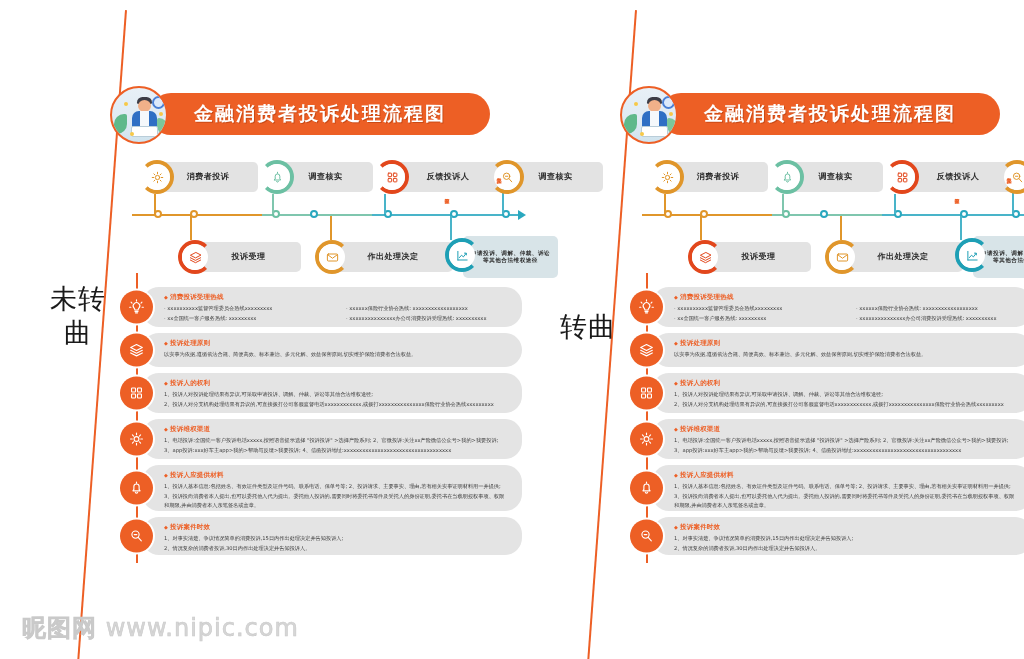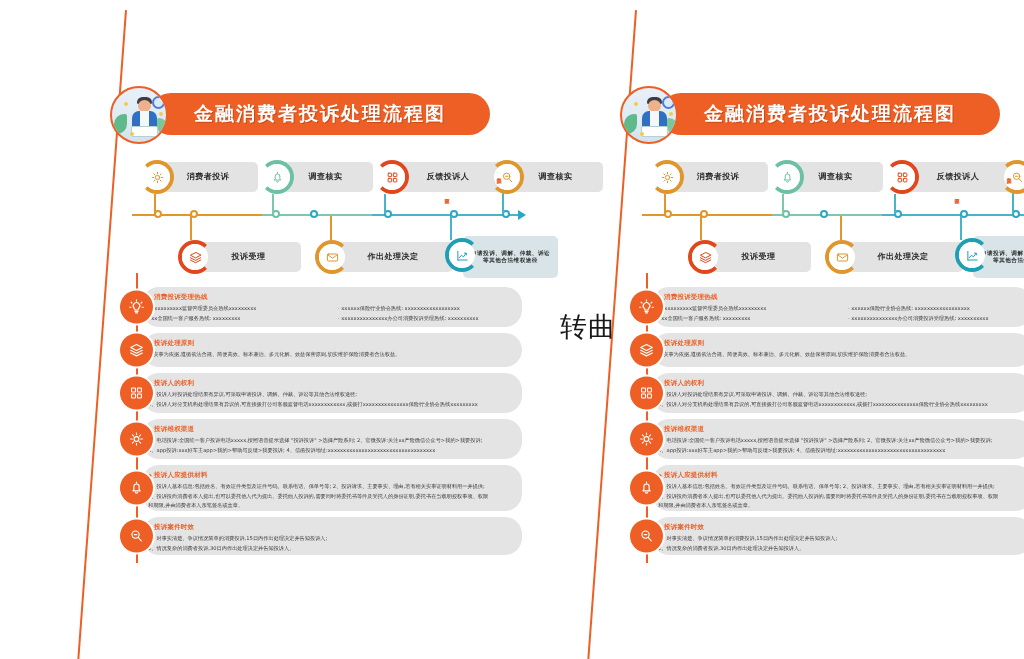--- a/index.html
+++ b/index.html
@@ -103,21 +103,21 @@
     position:absolute; left:22px; top:0; right:0; height:100%;
     background:#e4e4e4; border-radius:17px;
   }
   .row-badge {
     position:absolute; left:0; top:50%; transform:translateY(-50%);
     width:33px; height:33px; border-radius:50%;
     background:#ED5F25;
     display:flex; align-items:center; justify-content:center; z-index:3;
     box-shadow:0 0 0 2px #fff;
   }
-  .row-body { position:relative; margin-left:28px; padding:6px 12px 6px 0; z-index:2; }
+  .row-body { position:relative; margin-left:44px; padding:6px 12px 6px 0; z-index:2; }
   .row-title {
     font-size:6.5px; font-weight:bold; color:#ED5F25; margin-bottom:2px;
     font-family:"DejaVu Sans","Liberation Sans",sans-serif; letter-spacing:.2px;
   }
   .row-title:before { content:"\25C6"; font-size:5px; margin-right:2px; }
   .row-line {
     font-size:5.2px; color:#3a3a3a; line-height:1.85; letter-spacing:0px;
     font-family:"DejaVu Sans","Liberation Sans",sans-serif;
     white-space:nowrap; overflow:hidden;
   }
@@ -146,20 +146,23 @@
   }
 </style>
 </head>
 <body>
 
 <div id="stage">
 
   <div class="guide-line" style="left:125px; top:10px; height:660px; transform:rotate(4.2deg);"></div>
   <div class="guide-line" style="left:635px; top:10px; height:660px; transform:rotate(4.2deg);"></div>
 
+  <div class="side-caption" style="left:48px; top:282px;">
+    <div>未转曲</div>
+  </div>
   <div class="side-caption" style="left:558px; top:310px;">
     <div>转曲</div>
   </div>
 
   <div class="panel panel-left">
       <div class="header">
         <div class="header-bar">
           <div class="header-title">金融消费者投诉处理流程图</div>
         </div>
         <div class="header-avatar">
@@ -646,14 +649,18 @@
           </div>
           <div class="row-body">
             <div class="row-title">投诉案件时效</div>
             <div class="row-line wrap">1、对事实清楚、争议情况简单的消费投诉,15日内作出处理决定并告知投诉人;</div>
             <div class="row-line wrap">2、情况复杂的消费者投诉,30日内作出处理决定并告知投诉人。</div>
           </div>
         </div>
       </div>
     </div>
 
+  <div class="watermark">
+    <span class="cn">昵图网</span>
+    <span>www.nipic.com</span>
+  </div>
 
 </div>
 
 </body></html>

